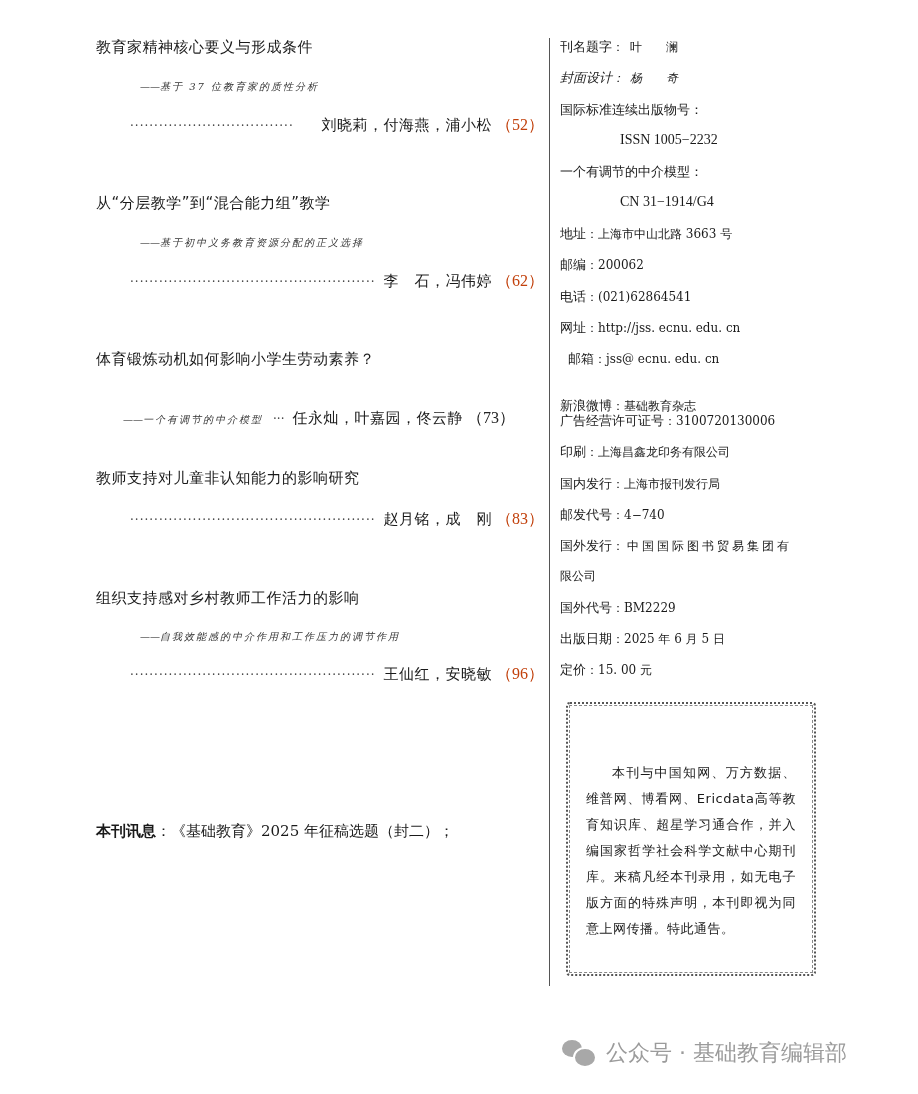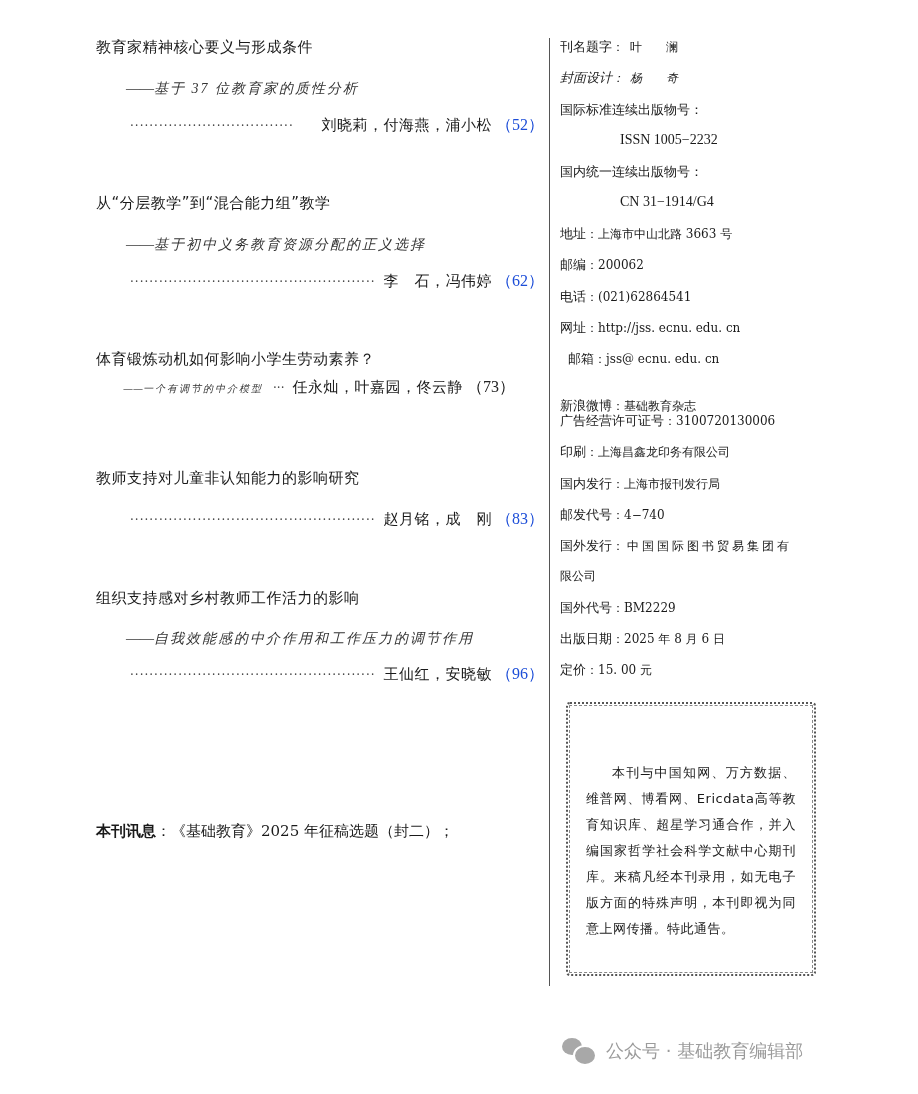--- a/index.html
+++ b/index.html
@@ -7,34 +7,34 @@
     width: 918px; height: 1094px; background: #ffffff; position: relative;
     font-family: "DejaVu Serif", "Liberation Serif", serif; color: #222;
     overflow: hidden;
   }
   .toc { position: absolute; left: 96px; top: 0; width: 448px; }
   .entry-title {
     position: absolute; left: 0; font-family: "DejaVu Sans", "Liberation Sans", sans-serif;
     font-size: 15px; color: #1a1a1a; white-space: nowrap; letter-spacing: 0.5px;
   }
   .entry-sub {
-    position: absolute; left: 30px; font-size: 14px; color: #333; white-space: nowrap;
-    letter-spacing: 2px; font-style: italic; font-family: Liberation Serif, serif;
+    position: absolute; left: 44px; font-size: 10px; color: #333; white-space: nowrap;
+    letter-spacing: 2px; font-style: italic;
   }
   .entry-sub .dash { letter-spacing: 0; font-style: normal; }
   .entry-line {
     position: absolute; left: 34px; right: 0; display: flex; align-items: baseline;
     font-size: 15px; white-space: nowrap;
   }
   .entry-line .dots {
     flex: 1; overflow: hidden; color: #444; font-size: 12px; letter-spacing: 1px;
     margin-right: 8px;
   }
   .entry-line .authors { font-family: "DejaVu Sans", "Liberation Sans", sans-serif; font-size: 15px; color: #1a1a1a; letter-spacing: 0.5px; }
-  .entry-line .page { font-family: "Liberation Serif", serif; font-size: 16px; color: #1d4ed8; margin-left: 4px; }
+  .entry-line .page { font-family: "Liberation Serif", serif; font-size: 16px; color: #c2410c; margin-left: 4px; }
   .inline-line {
     position: absolute; left: 27px; right: 0; display: flex; align-items: baseline; white-space: nowrap;
   }
   .inline-line .sub { font-size: 10px; letter-spacing: 2px; font-style: italic; color: #333; }
   .inline-line .dash { font-style: normal; letter-spacing: 0; }
   .inline-line .dots { color: #444; font-size: 12px; margin: 0 8px 0 10px; }
   .inline-line .authors { font-family: "DejaVu Sans", "Liberation Sans", sans-serif; font-size: 15px; color: #1a1a1a; letter-spacing: 0.5px; }
   .inline-line .page { font-family: "Liberation Serif", serif; font-size: 16px; margin-left: 4px; }
 
   .notice { position: absolute; left: 96px; top: 822px; font-size: 15px; color: #1a1a1a; }
@@ -61,21 +61,21 @@
     font-family: "DejaVu Sans", "Liberation Sans", sans-serif; font-size: 13px; color: #1a1a1a;
   }
   .rights-body {
     position: absolute; left: 18px; right: 18px; top: 56px;
     font-family: "DejaVu Sans", "Liberation Sans", sans-serif; font-size: 13px; line-height: 26px;
     color: #1a1a1a; text-align: justify; text-indent: 2em; letter-spacing: 0.5px;
   }
 
   .watermark {
     position: absolute; left: 562px; top: 1038px; display: flex; align-items: center;
-    font-family: "DejaVu Sans", "Liberation Sans", sans-serif; font-size: 18px; color: #9b9b9b;
+    font-family: "DejaVu Sans", "Liberation Sans", sans-serif; font-size: 22px; color: #9b9b9b;
     white-space: nowrap;
   }
   .watermark .wx { width: 34px; height: 26px; position: relative; margin-right: 10px; }
   .wx .b1 { position: absolute; left: 0; top: 0; width: 20px; height: 17px; border-radius: 50%; background: #a8a8a8; }
   .wx .b2 { position: absolute; left: 11px; top: 7px; width: 20px; height: 17px; border-radius: 50%; background: #a8a8a8; border: 2px solid #fff; }
 </style>
 </head>
 <body>
 
 <div class="toc">
@@ -90,21 +90,21 @@
 
   <div class="entry-title" style="top:194px;">从“分层教学”到“混合能力组”教学</div>
   <div class="entry-sub" style="top:236px;"><span class="dash">——</span><span>基于初中义务教育资源分配的正义选择</span></div>
   <div class="entry-line" style="top:271px;">
     <span class="dots">····················································</span>
     <span class="authors">李　石，冯伟婷</span>
     <span class="page">（62）</span>
   </div>
 
   <div class="entry-title" style="top:350px;">体育锻炼动机如何影响小学生劳动素养？</div>
-  <div class="inline-line" style="top:377px;">
+  <div class="inline-line" style="top:408px;">
     <span class="sub"><span class="dash">——</span><span>一个有调节的中介模型</span></span>
     <span class="dots">···</span>
     <span class="authors">任永灿，叶嘉园，佟云静</span>
     <span class="page">（73）</span>
   </div>
 
   <div class="entry-title" style="top:469px;font-family:Liberation Serif, serif;">教师支持对儿童非认知能力的影响研究</div>
   <div class="entry-line" style="top:509px;">
     <span class="dots">····················································</span>
     <span class="authors">赵月铭，成　刚</span>
@@ -124,36 +124,36 @@
   <div class="row1"><span class="label">本刊讯息</span><span>：《基础教育》2025 年征稿选题（封二）；</span></div>
 </div>
 
 <div class="divider"></div>
 
 <div class="info">
   <div class="info-row" style="top:38px;"><span class="k">刊名题字</span><span class="v spaced">：叶　澜</span></div>
   <div class="info-row" style="top:69px;font-style:italic;"><span class="k">封面设计</span><span class="v spaced">：杨　奇</span></div>
   <div class="info-row" style="top:101px;"><span class="k">国际标准连续出版物号：</span></div>
   <div class="info-row indent" style="top:132px;">ISSN 1005−2232</div>
-  <div class="info-row" style="top:163px;"><span class="k">国内统一连续出版物号：</span></div>
+  <div class="info-row" style="top:163px;"><span class="k">一个有调节的中介模型：</span></div>
   <div class="info-row indent" style="top:194px;">CN 31−1914/G4</div>
   <div class="info-row" style="top:225px;"><span class="k">地址</span><span class="v">：上海市中山北路 3663 号</span></div>
   <div class="info-row" style="top:256px;"><span class="k">邮编</span><span class="v">：200062</span></div>
   <div class="info-row" style="top:288px;"><span class="k">电话</span><span class="v">：(021)62864541</span></div>
   <div class="info-row" style="top:319px;"><span class="k">网址</span><span class="v">：http://jss. ecnu. edu. cn</span></div>
   <div class="info-row" style="top:350px;padding-left:8px;"><span class="k">邮箱</span><span class="v">：jss@ ecnu. edu. cn</span></div>
   <div class="info-row" style="top:381px;margin-top:16px;"><span class="k">新浪微博</span><span class="v">：基础教育杂志</span></div>
   <div class="info-row" style="top:412px;text-align:center;"><span class="k">广告经营许可证号</span><span class="v">：3100720130006</span></div>
   <div class="info-row" style="top:443px;"><span class="k">印刷</span><span class="v">：上海昌鑫龙印务有限公司</span></div>
   <div class="info-row" style="top:475px;"><span class="k">国内发行</span><span class="v">：上海市报刊发行局</span></div>
   <div class="info-row" style="top:506px;"><span class="k">邮发代号</span><span class="v">：4−740</span></div>
   <div class="info-row" style="top:537px;"><span class="k">国外发行</span><span class="v" style="letter-spacing:3px;">：中国国际图书贸易集团有</span></div>
   <div class="info-row" style="top:568px;"><span class="v">限公司</span></div>
   <div class="info-row" style="top:599px;"><span class="k">国外代号</span><span class="v">：BM2229</span></div>
-  <div class="info-row" style="top:630px;"><span class="k">出版日期</span><span class="v">：2025 年 8 月 6 日</span></div>
+  <div class="info-row" style="top:630px;"><span class="k">出版日期</span><span class="v">：2025 年 6 月 5 日</span></div>
   <div class="info-row" style="top:661px;"><span class="k">定价</span><span class="v">：15. 00 元</span></div>
 </div>
 
 <div class="rights">
   <div class="rights-body">本刊与中国知网、万方数据、维普网、博看网、Ericdata高等教育知识库、超星学习通合作，并入编国家哲学社会科学文献中心期刊库。来稿凡经本刊录用，如无电子版方面的特殊声明，本刊即视为同意上网传播。特此通告。</div>
 </div>
 
 <div class="watermark">
   <span class="wx">
       <span class="b1"></span>

